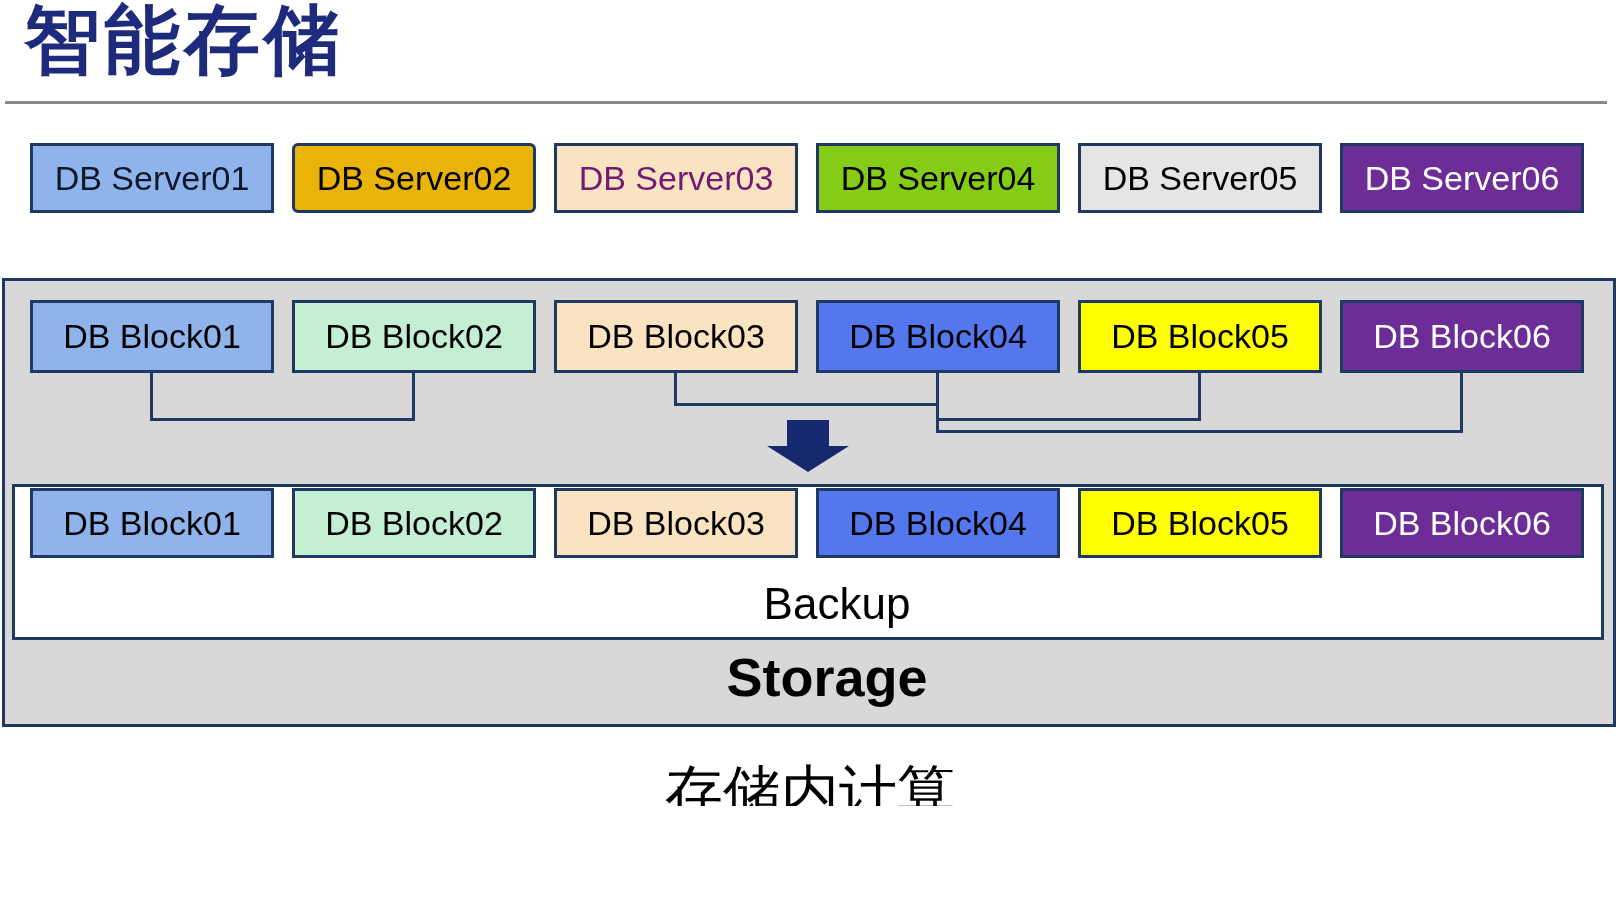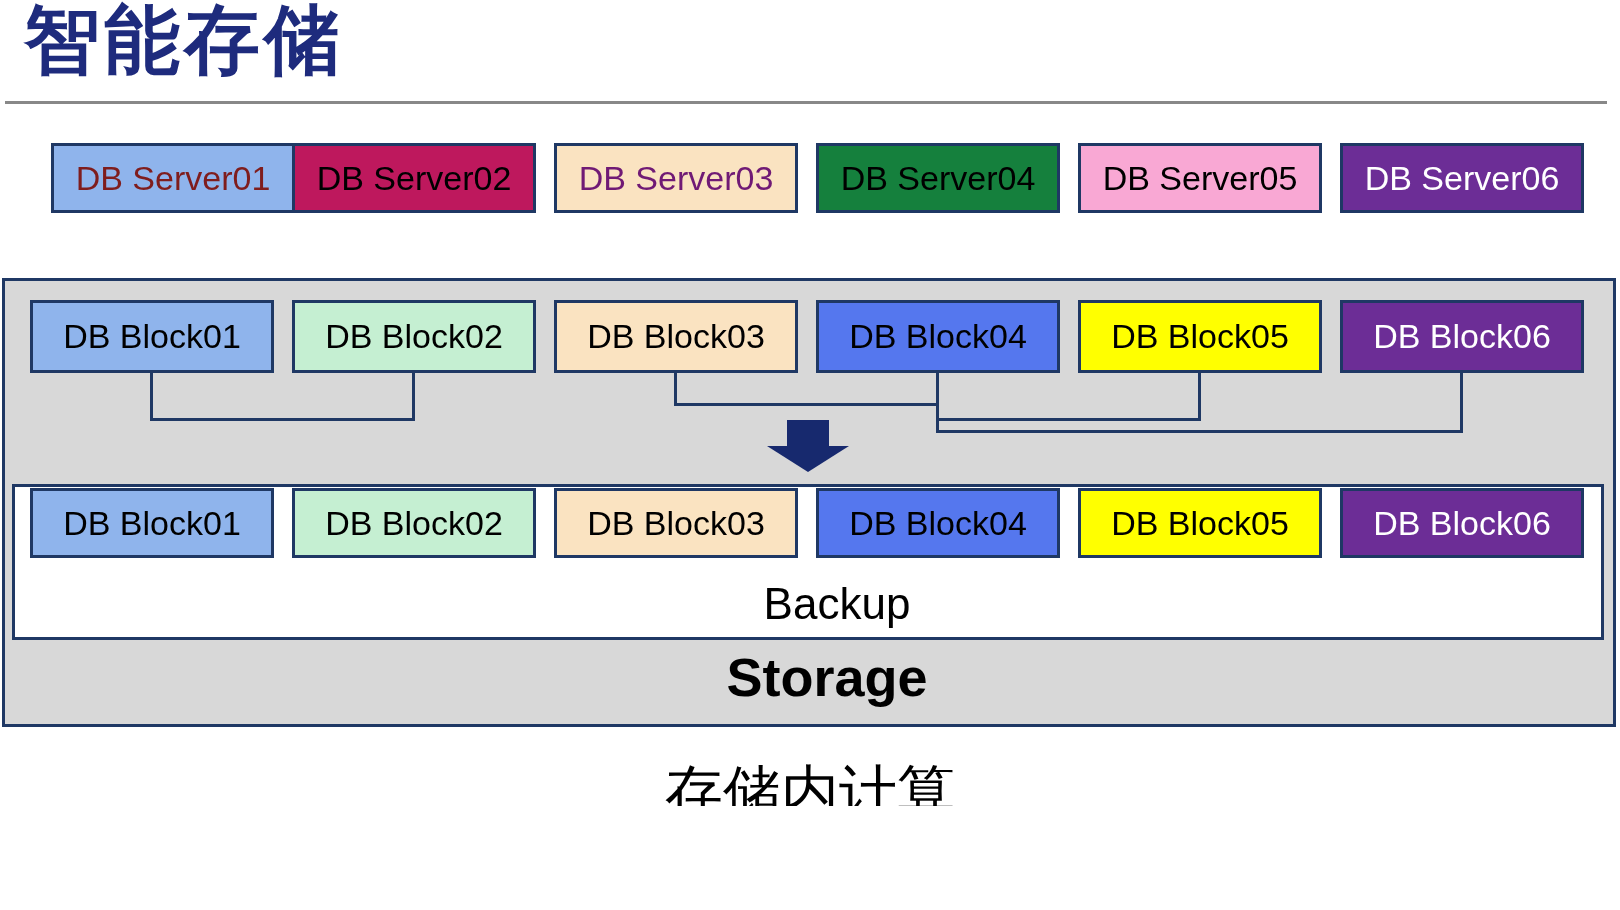--- a/index.html
+++ b/index.html
@@ -70,25 +70,25 @@
 </style>
 </head>
 <body>
 
 <div class="slide">
 
   <h1 class="title" style="color: rgb(30, 43, 125);">智能存储</h1>
   <div class="title-rule"></div>
 
   <div class="row-servers">
-    <div class="box c0" style="background-color: rgb(143, 180, 236); color: #7f1d1d; margin-left: 21px;">DB Server01</div>
-    <div class="box c1" style="background-color: #be185d; color: rgb(0, 0, 0);">DB Server02</div>
+    <div class="box c0" style="background-color: rgb(143, 180, 236); color: #0f172a;">DB Server01</div>
+    <div class="box c1" style="background-color: #eab308; color: rgb(0, 0, 0); border-radius: 6px;">DB Server02</div>
     <div class="box c2" style="background-color: rgb(250, 227, 193); color: #701a75;">DB Server03</div>
-    <div class="box c3" style="background-color: #15803d; color: rgb(0, 0, 0);">DB Server04</div>
-    <div class="box c4" style="background-color: #f9a8d4; color: rgb(0, 0, 0);">DB Server05</div>
+    <div class="box c3" style="background-color: #84cc16; color: rgb(0, 0, 0);">DB Server04</div>
+    <div class="box c4" style="background-color: #e5e5e5; color: rgb(0, 0, 0);">DB Server05</div>
     <div class="box c5" style="background-color: rgb(108, 45, 150); color: rgb(255, 255, 255);">DB Server06</div>
   </div>
 
   <div class="storage-outer"></div>
 
   <div class="row-blocks-top">
     <div class="box c0" style="background-color: rgb(143, 180, 236); color: rgb(0, 0, 0);">DB Block01</div>
     <div class="box c1" style="background-color: rgb(197, 239, 210); color: rgb(0, 0, 0);">DB Block02</div>
     <div class="box c2" style="background-color: rgb(250, 227, 193); color: rgb(0, 0, 0);">DB Block03</div>
     <div class="box c3" style="background-color: rgb(85, 119, 238); color: rgb(0, 0, 0);">DB Block04</div>

